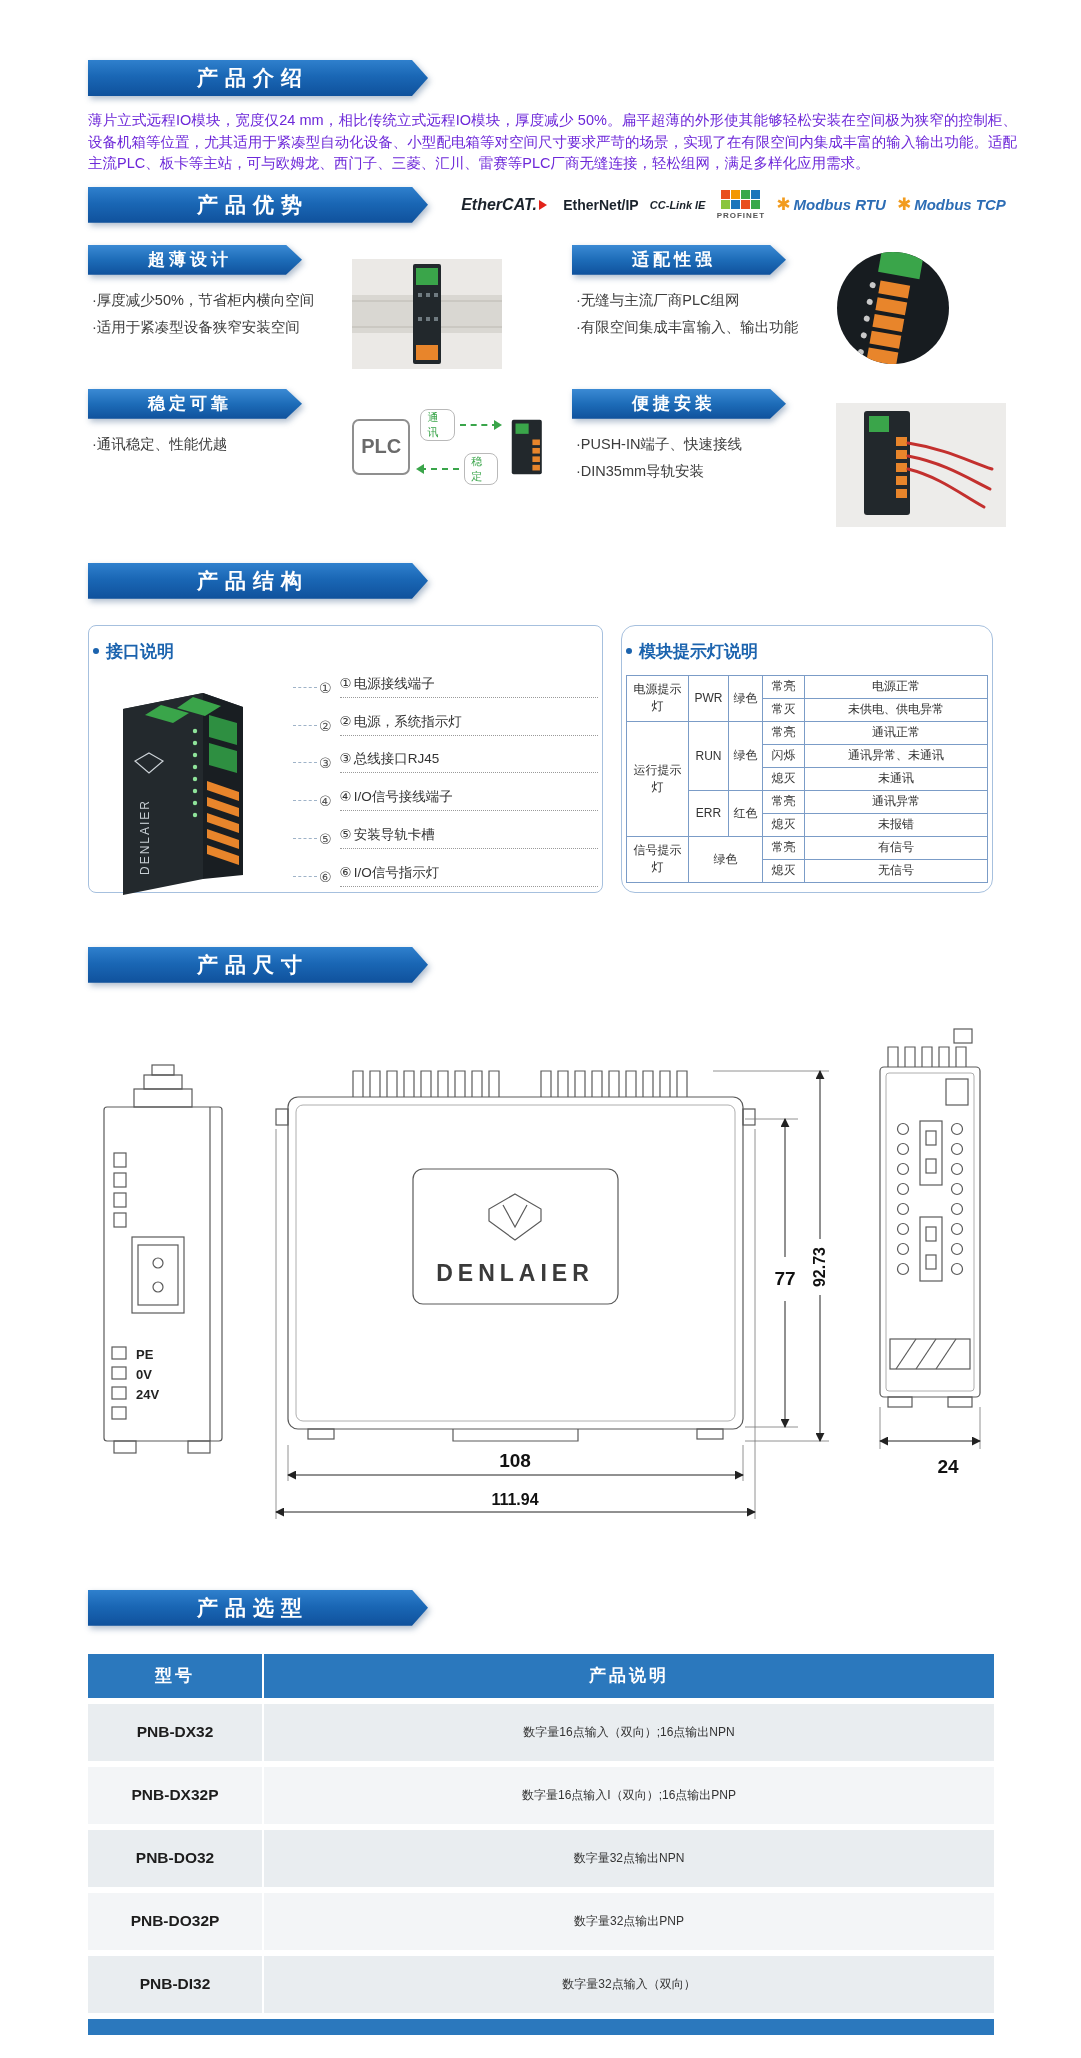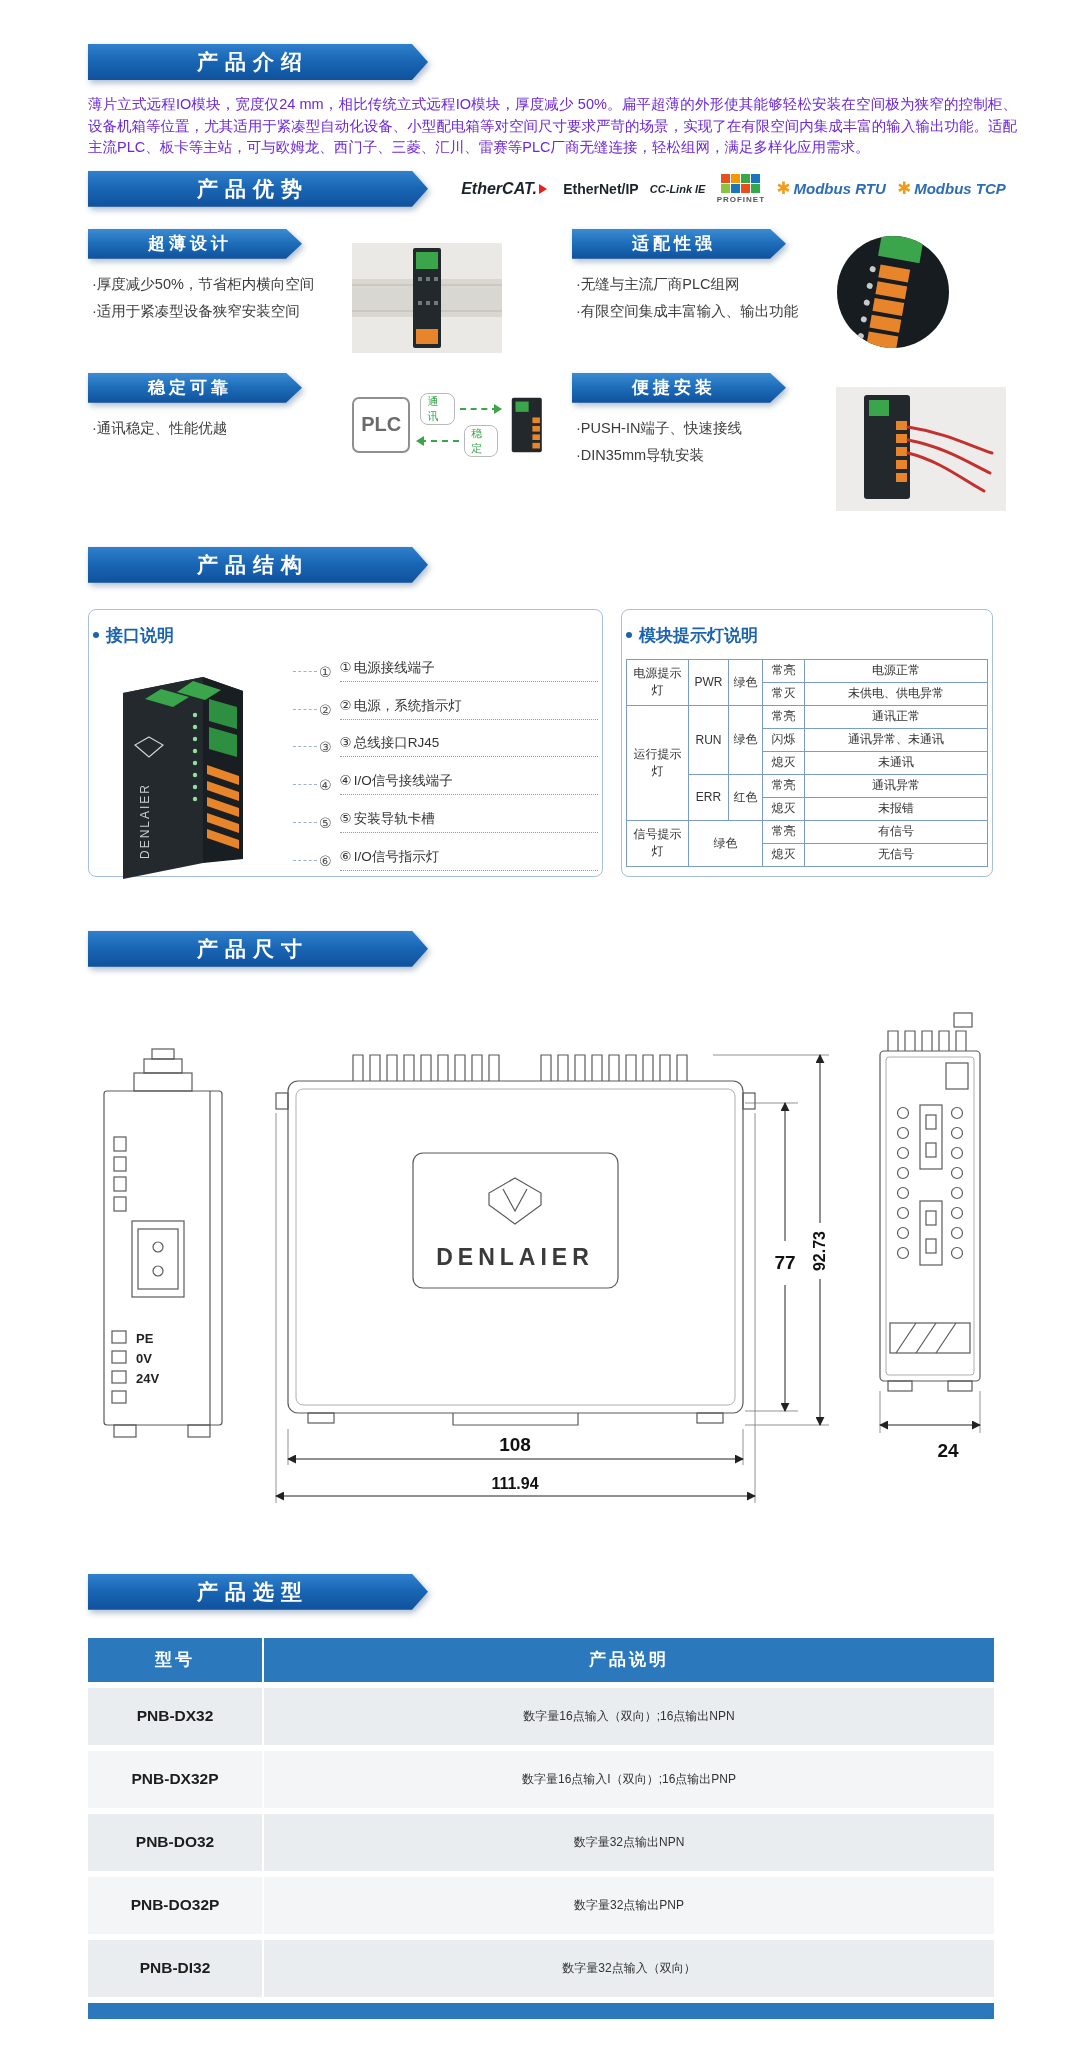--- a/index.html
+++ b/index.html
@@ -10,21 +10,21 @@
   
   .banner-wrap{filter:drop-shadow(2px 3px 3px rgba(20,60,110,.35));width:max-content;}
   .banner{display:flex;align-items:center;justify-content:center;color:#fff;font-weight:bold;
     background:linear-gradient(180deg,#2f80cd 0%,#1a67b5 45%,#0f519c 100%);
     clip-path:polygon(0 0,calc(100% - 16px) 0,100% 50%,calc(100% - 16px) 100%,0 100%);}
   .banner-lg{width:340px;height:36px;font-size:21px;letter-spacing:7px;padding-right:10px;}
   .banner-sm{width:214px;height:30px;font-size:17px;letter-spacing:4px;padding-right:10px;
     background:linear-gradient(180deg,#3b8ad4 0%,#1d6cb8 50%,#0f519c 100%);}
 
   
-  .sec-intro{padding-top:44px;}
+  .sec-intro{padding-top:60px;}
   .intro-text{margin-top:14px;font-size:14.5px;line-height:21.6px;color:#6d28d9;text-align:justify;}
 
   
   .sec-adv{margin-top:12px;}
   .adv-row{display:flex;align-items:center;}
   .protocols{flex:1;display:flex;align-items:center;justify-content:space-evenly;margin-left:22px;}
   .logo{white-space:nowrap;color:#1a222b;}
   .logo-ethercat{font-size:16px;font-weight:800;font-style:italic;}
   .logo-ethercat .red-tri{display:inline-block;width:0;height:0;border:5px solid transparent;border-left:8px solid #e2231a;margin-left:2px;}
   .logo-ethernetip{font-size:14px;font-weight:800;}
@@ -44,33 +44,33 @@
   .feature-left{width:252px;flex:0 0 auto;}
   .bullets{margin-top:12px;padding-left:4px;}
   .bullet{font-size:14.5px;line-height:27px;color:#3c3c3c;}
   .feature-img{margin-left:12px;margin-top:14px;}
   .feature-img.circle{margin-top:6px;}
 
   
   .plc-diagram{display:flex;align-items:center;gap:10px;margin-top:20px;margin-left:12px;}
   .plc-box{width:62px;height:56px;border:2px solid #8f8f8f;color:#6a6a6a;font-size:20px;font-weight:bold;
     display:flex;align-items:center;justify-content:center;border-radius:7px;background:#fff;}
-  .plc-arrows{display:flex;flex-direction:column;}
+  .plc-arrows{display:flex;flex-direction:column;gap:12px;}
   .arrow-row{display:flex;align-items:center;gap:5px;}
   .chip{font-size:11px;color:#3aa54a;border:1px solid #b9b9b9;border-radius:8px;padding:0 6px;line-height:15px;background:#fff;}
   .arrow{position:relative;width:42px;height:0;border-top:2px dashed #3aa54a;}
   .arrow.right::after{content:"";position:absolute;right:-9px;top:-6px;border:5px solid transparent;border-left:8px solid #3aa54a;}
   .arrow.left::before{content:"";position:absolute;left:-9px;top:-6px;border:5px solid transparent;border-right:8px solid #3aa54a;}
 
   
   .sec-structure{margin-top:32px;}
   .panels{margin-top:26px;display:flex;gap:18px;}
   .panel{border:1px solid #a6c0de;border-radius:8px;background:#fff;padding:14px 4px;height:268px;}
   .interface-panel{width:515px;}
-  .indicator-panel{width:372px;}
+  .indicator-panel{width:372px;border-radius:14px;}
   .panel-title{display:flex;align-items:center;gap:7px;color:#1b63ae;font-size:17px;font-weight:bold;}
   .dot{width:6px;height:6px;border-radius:50%;background:#1b63ae;flex:0 0 auto;}
   .interface-body{display:flex;margin-top:6px;}
   .callouts{flex:1;display:flex;flex-direction:column;justify-content:space-between;padding:6px 0 14px 0;}
   .callout-row{display:flex;align-items:flex-end;}
   .leader{width:24px;border-top:1px dashed #9fb3c8;margin-bottom:10px;}
   .co-num{font-size:14px;color:#555;margin:0 8px 2px 2px;}
   .co-label{flex:1;display:flex;gap:2px;font-size:13.5px;color:#333;border-bottom:1px dotted #9a9a9a;padding-bottom:4px;}
   .ind-table{width:100%;border-collapse:collapse;margin-top:12px;table-layout:fixed;}
   .ind-table td{border:1px solid #7b9cc7;font-size:12px;color:#333;text-align:center;padding:2px;height:23px;}

